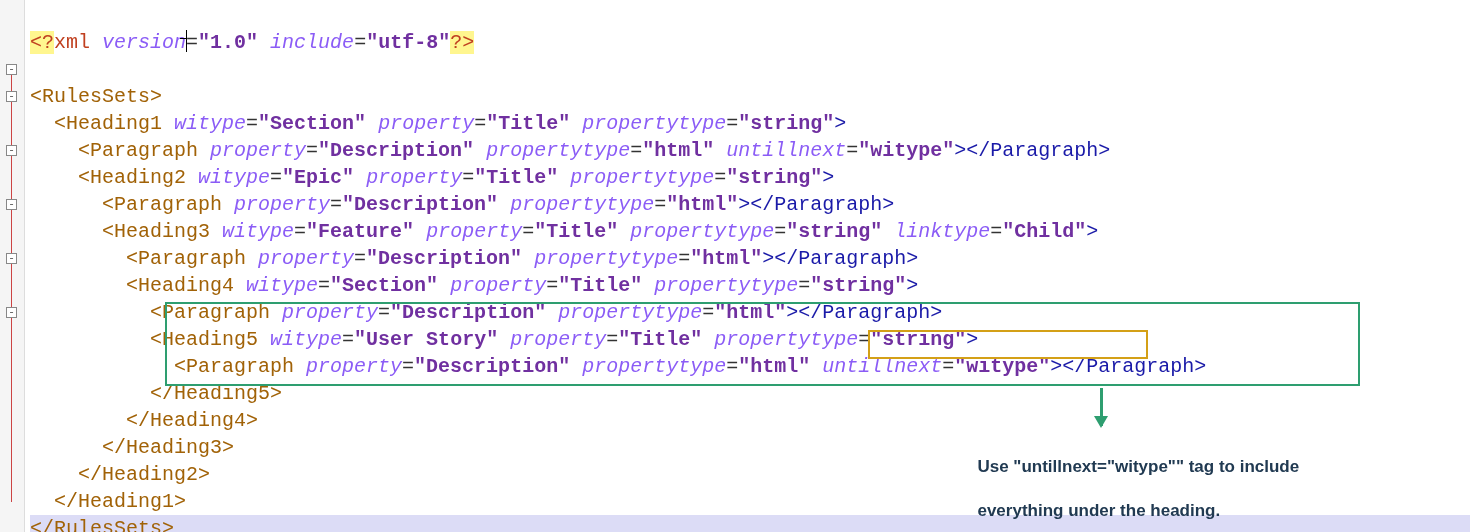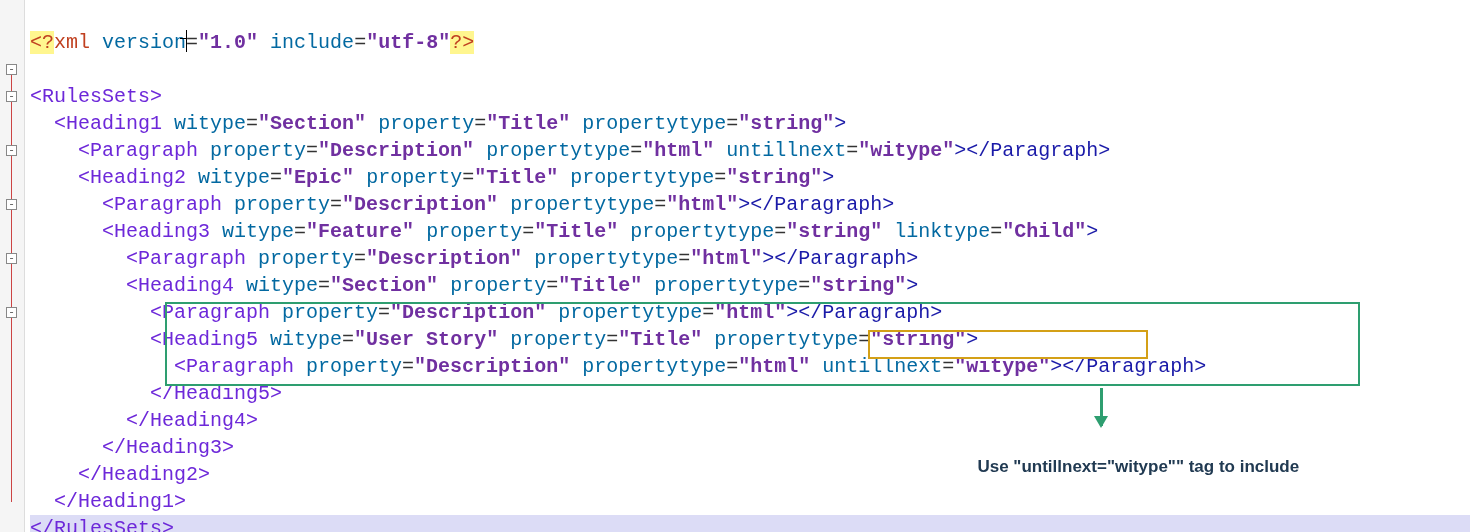--- a/index.html
+++ b/index.html
@@ -44,22 +44,22 @@
     width: 1px;
     background: #c44;
   }
   .code {
     position: absolute;
     left: 30px;
     top: 2px;
     color: #333;
   }
   .pi   { color: #c04020; }
-  .tag  { color: #6d28d9; }
-  .attr { color: #0369a1; }
+  .tag  { color: #a16207; }
+  .attr { color: #8b5cf6; font-style: italic; }
   .val  { color: #7030a0; font-weight: bold; }
   .eq   { color: #333; }
   .gt   { color: #1a1aa8; }
   .hl-yellow { background: #fff68f; }
   .hl-blue   { background: #dcdcf6; }
   .box-green {
     position: absolute;
     border: 2px solid #2e9e70;
     box-sizing: border-box;
     pointer-events: none;
@@ -151,16 +151,17 @@
   <span class="tag">&lt;/Heading1&gt;</span>
 <span class="hl-blue" style="display:inline-block;width:1440px;"><span class="tag">&lt;/RulesSets&gt;</span></span></div>
 
 <div class="box-green" style="left:165px; top:302px; width:1195px; height:84px;"></div>
 <div class="box-orange" style="left:868px; top:330px; width:280px; height:29px;"></div>
 
 <div class="arrow" style="left:1100px; top:388px; height:38px;"></div>
 
 <div class="callout" style="left:968px; top:434px;">
   <span>Use "untillnext="witype"" tag to include</span><br>
+  <span>everything under the heading.</span>
 </div>
 
 
 
 
 </body></html>

